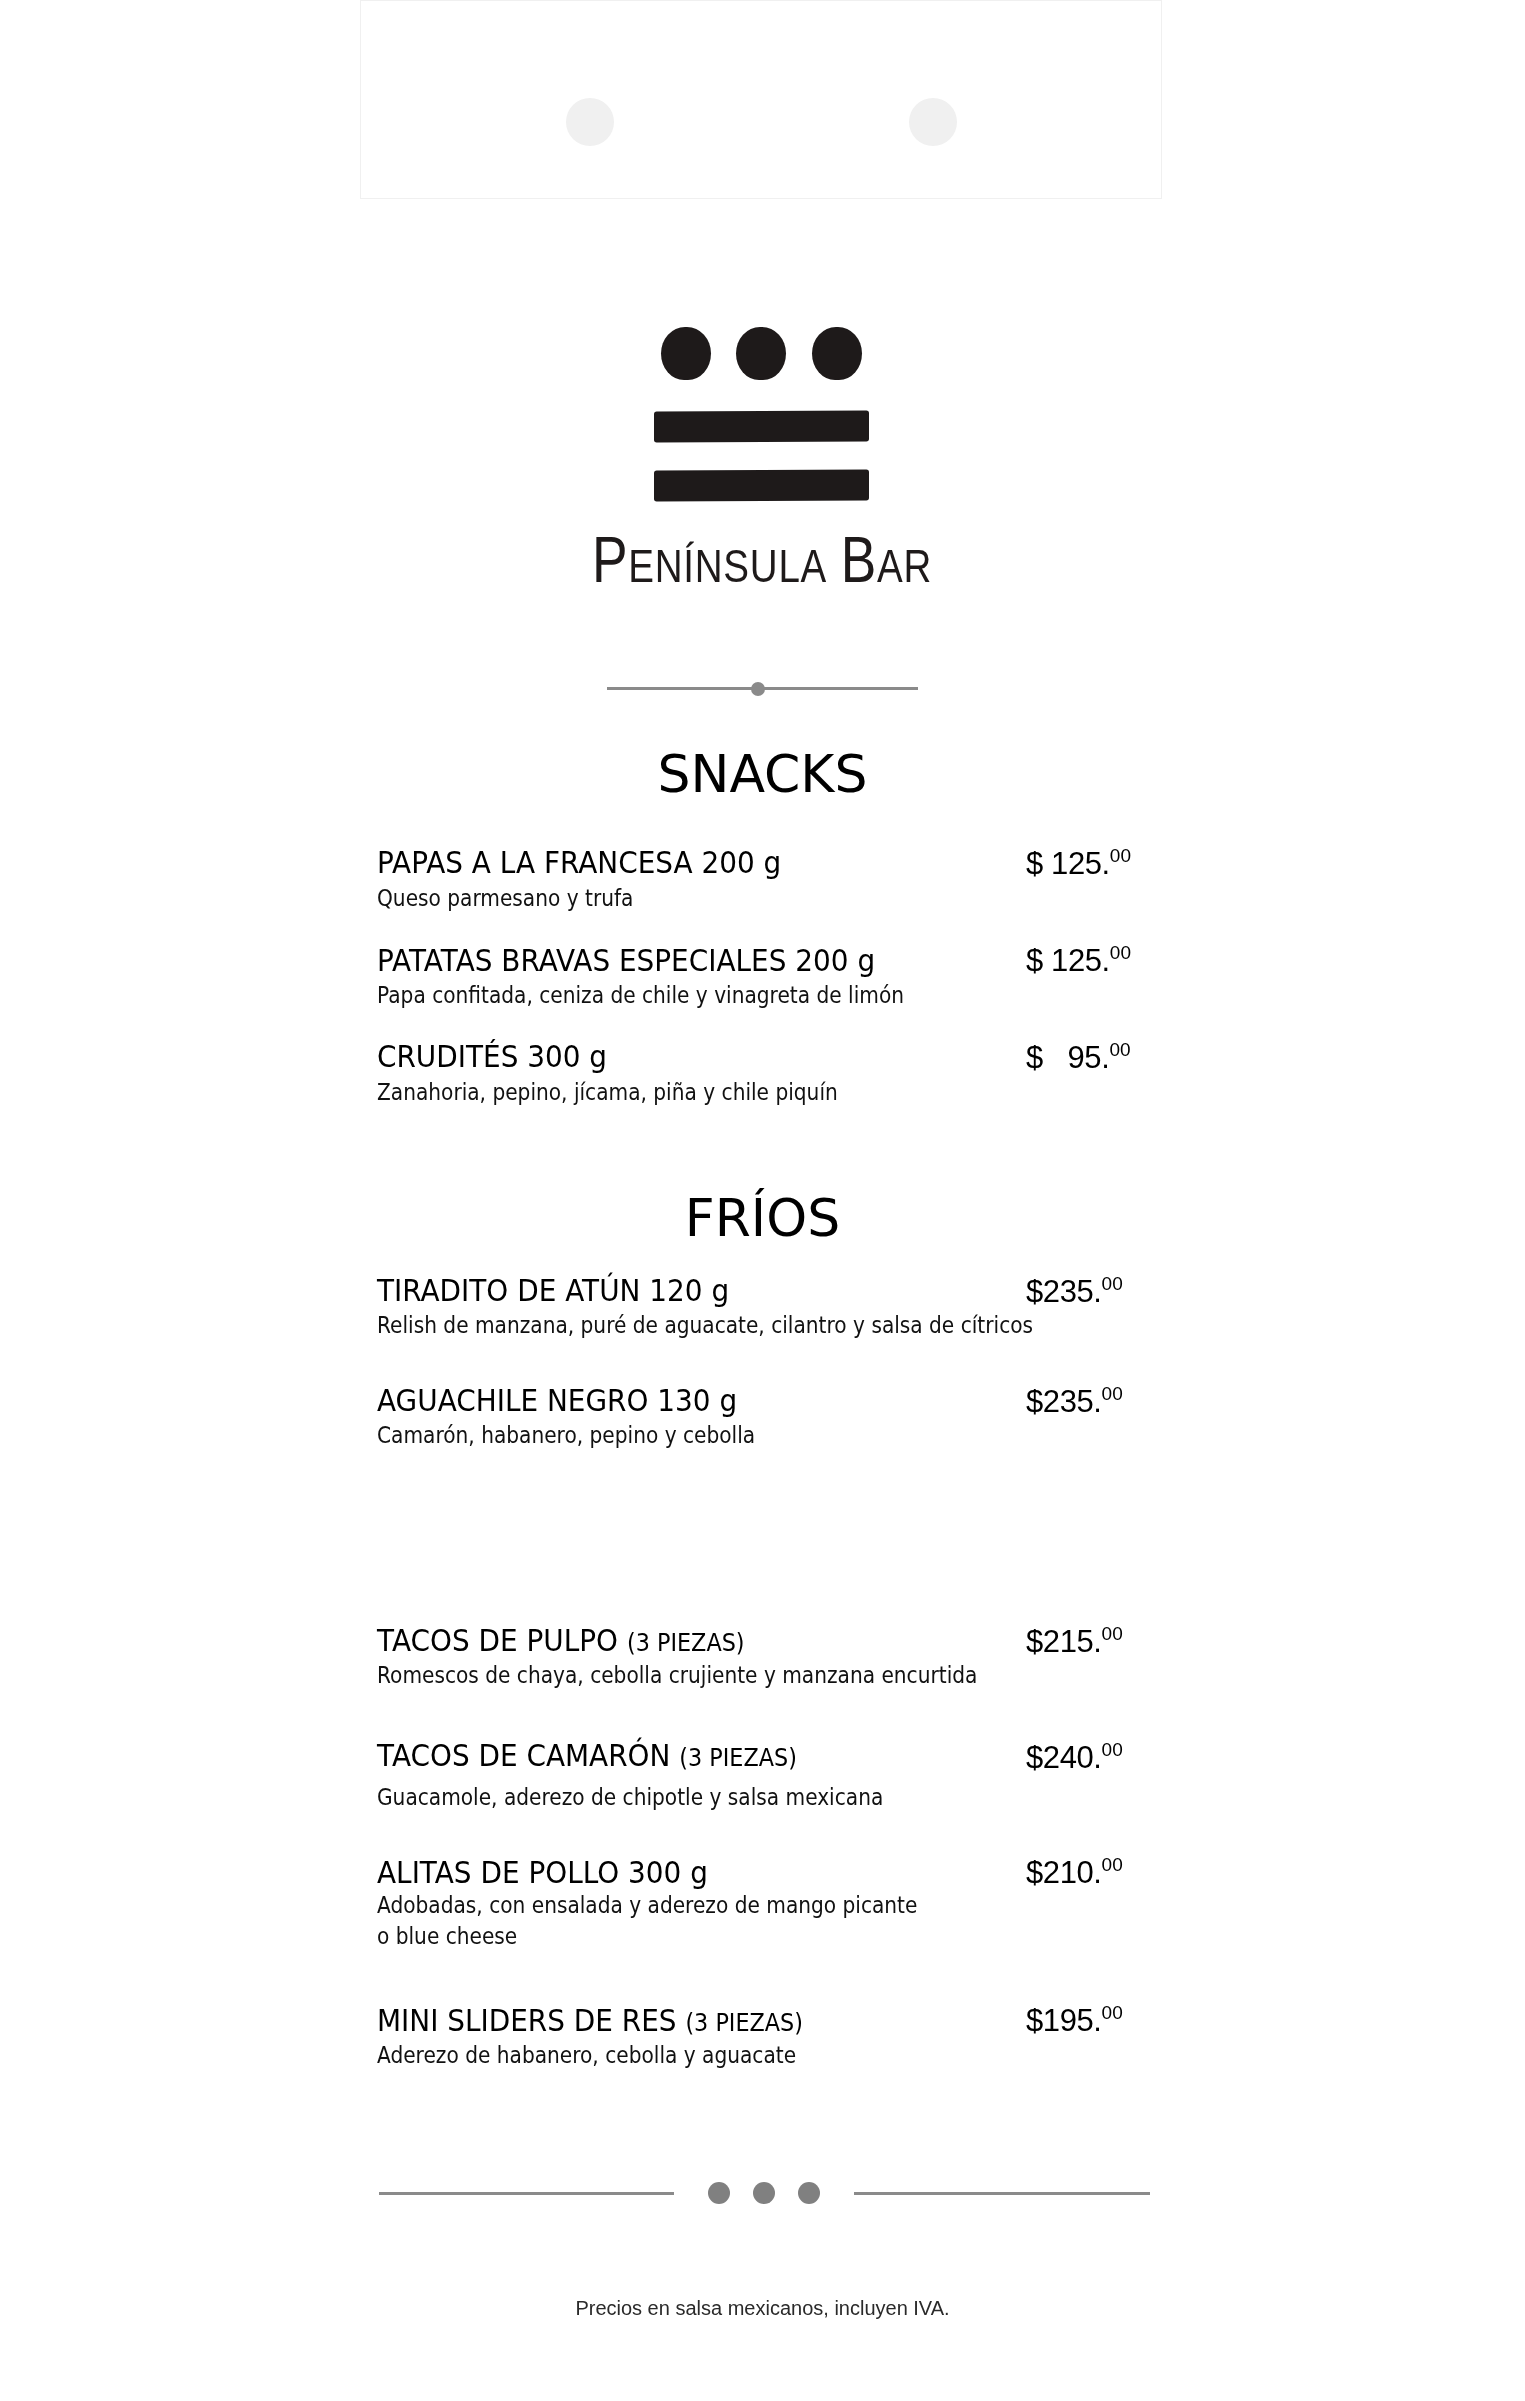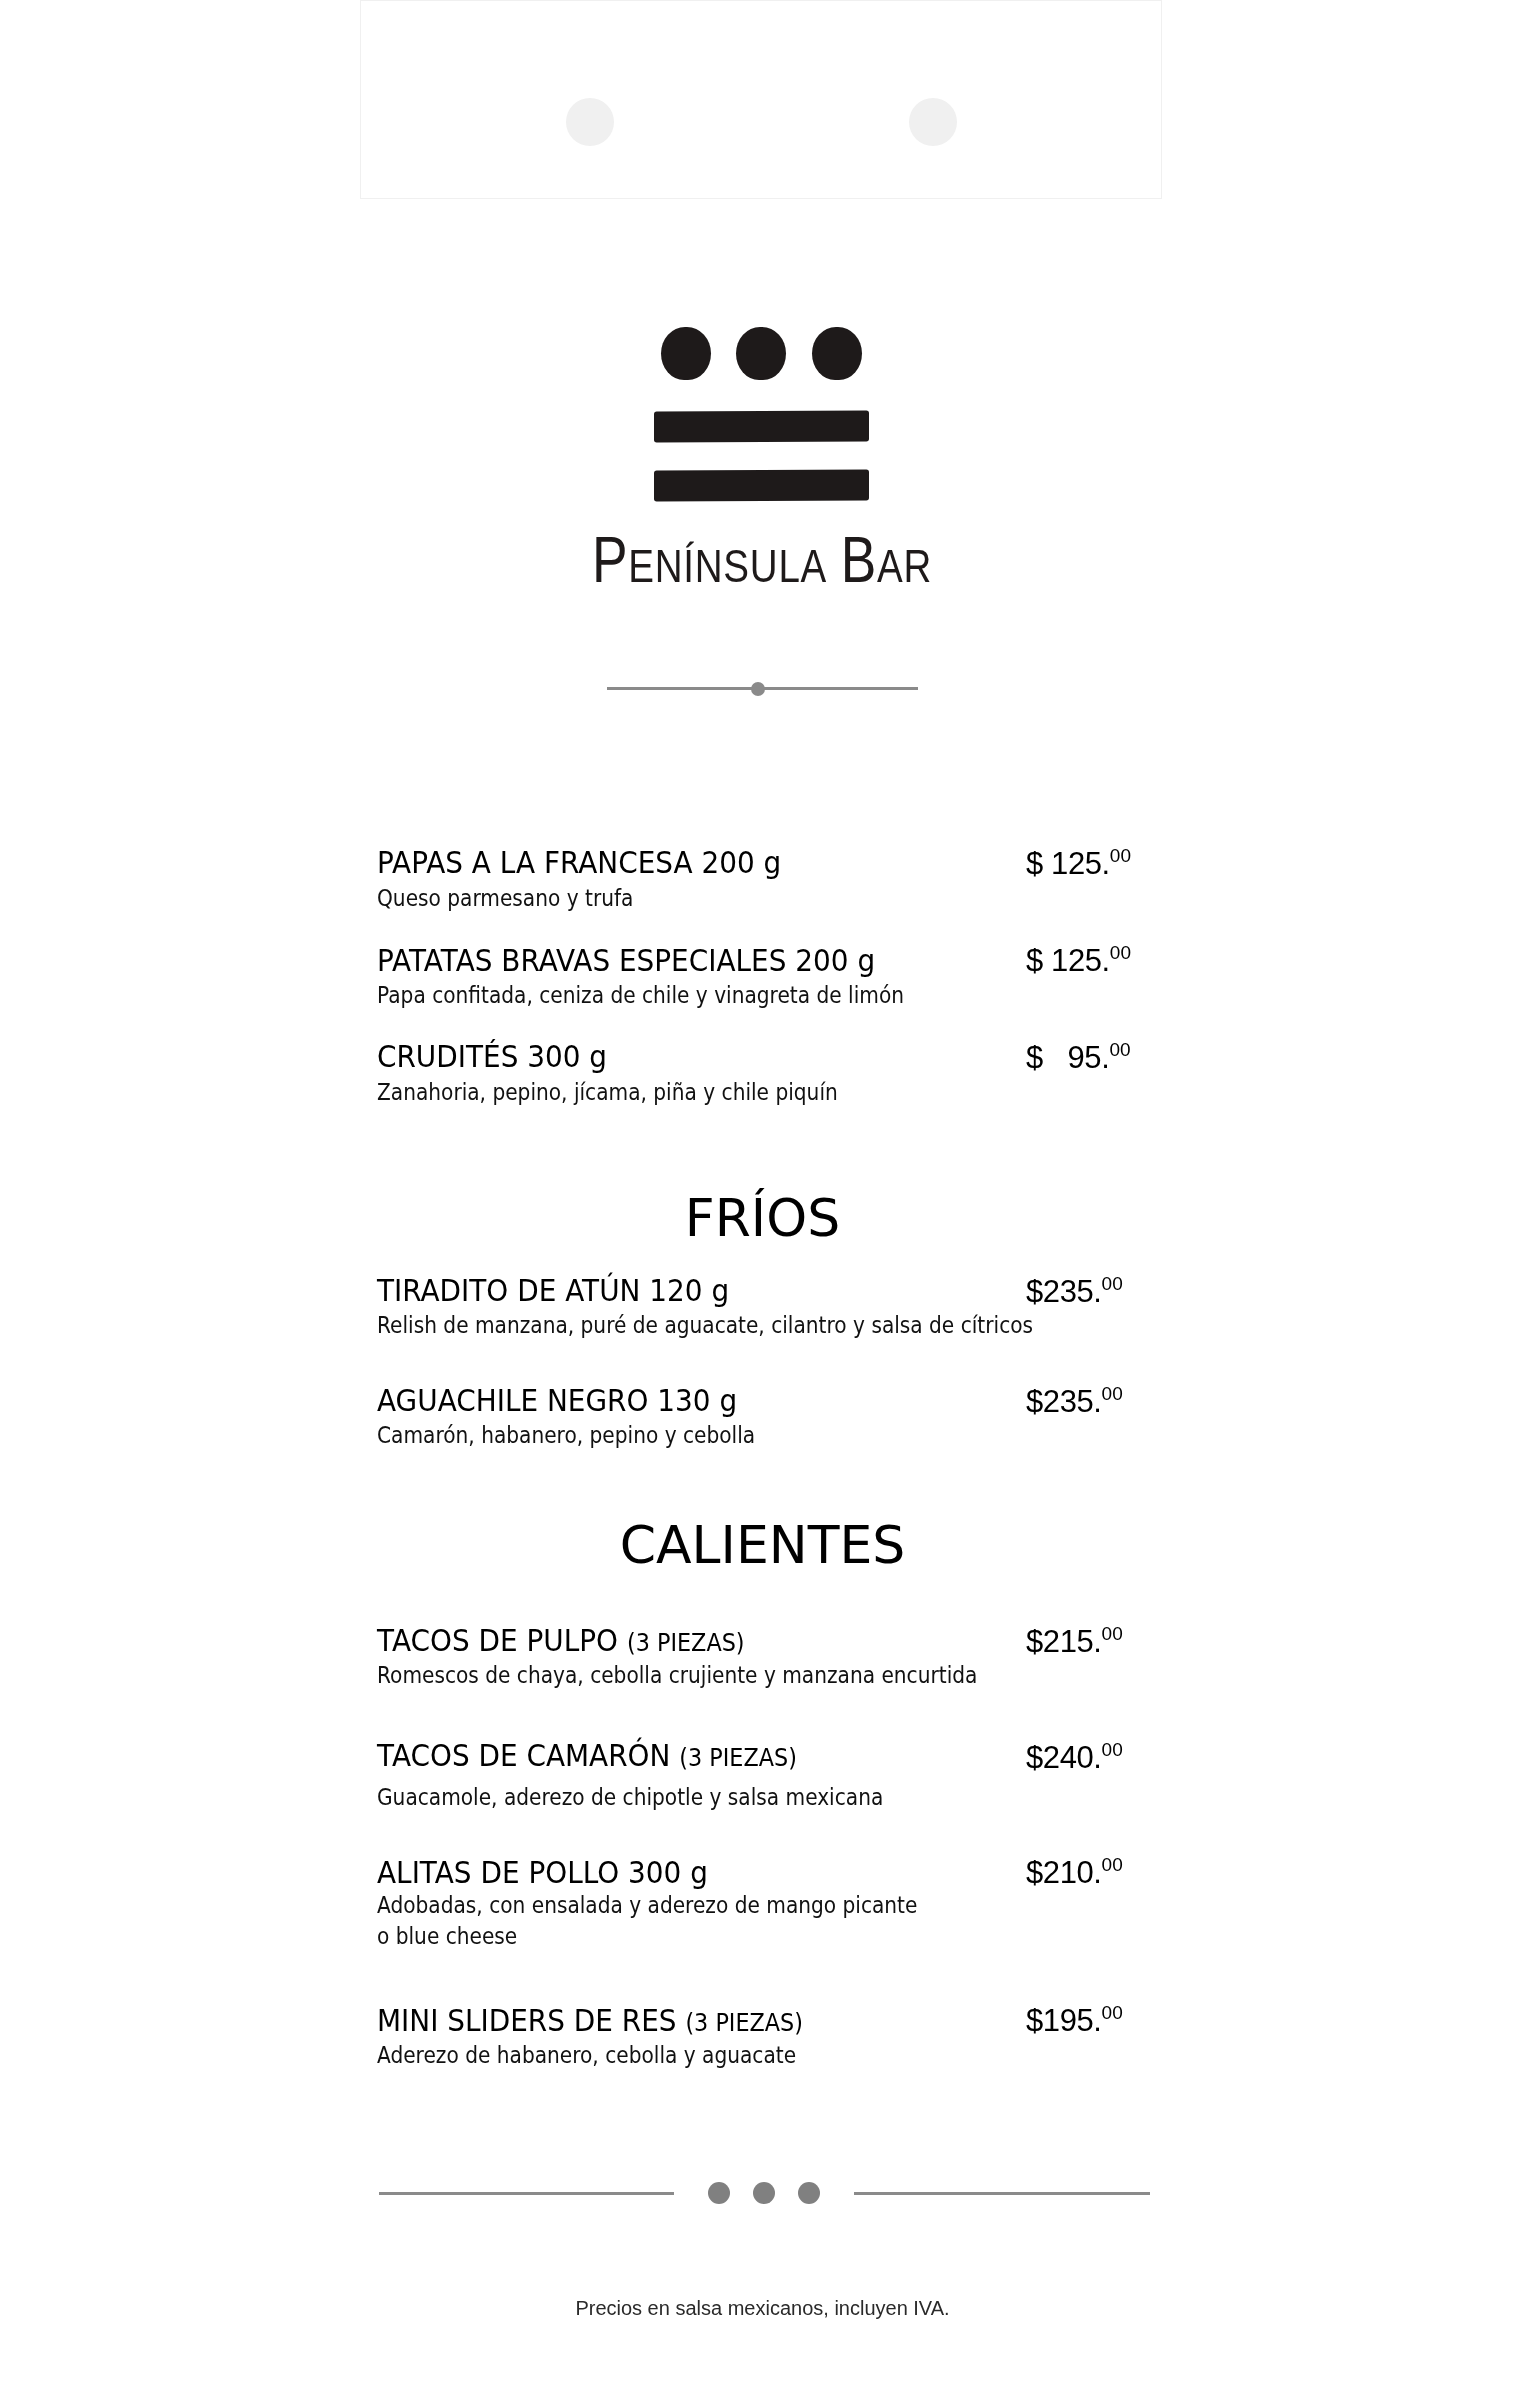--- a/index.html
+++ b/index.html
@@ -61,20 +61,21 @@
     <div class="bar" style="top:470px"></div>
     <div class="name">
       <span class="cap">P</span><span class="sm">ENÍNSULA</span>
       <span class="cap">B</span><span class="sm">AR</span>
     </div>
   </div>
 
   <div class="divider-top"></div>
   <div class="divider-top-dot"></div>
 
+  <div class="section-title" style="top:748px">SNACKS</div>
 
   <div>
     <div class="item-name" style="top:848px">PAPAS A LA FRANCESA 200 g</div>
     <div class="item-desc" style="top:883px">Queso parmesano y trufa</div>
     <div class="price" style="top:846px"><span>$</span> <span>125.</span><span class="cents">00</span></div>
   </div>
 
   <div>
     <div class="item-name" style="top:946px">PATATAS BRAVAS ESPECIALES 200 g</div>
     <div class="item-desc" style="top:980px">Papa confitada, ceniza de chile y vinagreta de limón</div>
@@ -94,21 +95,20 @@
     <div class="item-desc" style="top:1310px">Relish de manzana, puré de aguacate, cilantro y salsa de cítricos</div>
     <div class="price" style="top:1274px"><span>$</span><span>235.</span><span class="cents">00</span></div>
   </div>
 
   <div>
     <div class="item-name" style="top:1386px">AGUACHILE NEGRO 130 g</div>
     <div class="item-desc" style="top:1420px">Camarón, habanero, pepino y cebolla</div>
     <div class="price" style="top:1384px"><span>$</span><span>235.</span><span class="cents">00</span></div>
   </div>
 
-  <div class="section-title" style="top:1519px">CALIENTES</div>
 
   <div>
     <div class="item-name" style="top:1626px"><span>TACOS DE PULPO</span> <span class="qty-small">(3 PIEZAS)</span></div>
     <div class="item-desc" style="top:1660px">Romescos de chaya, cebolla crujiente y manzana encurtida</div>
     <div class="price" style="top:1624px"><span>$</span><span>215.</span><span class="cents">00</span></div>
   </div>
 
   <div>
     <div class="item-name" style="top:1741px"><span>TACOS DE CAMARÓN</span> <span class="qty-small">(3 PIEZAS)</span></div>
     <div class="item-desc" style="top:1782px">Guacamole, aderezo de chipotle y salsa mexicana</div>

